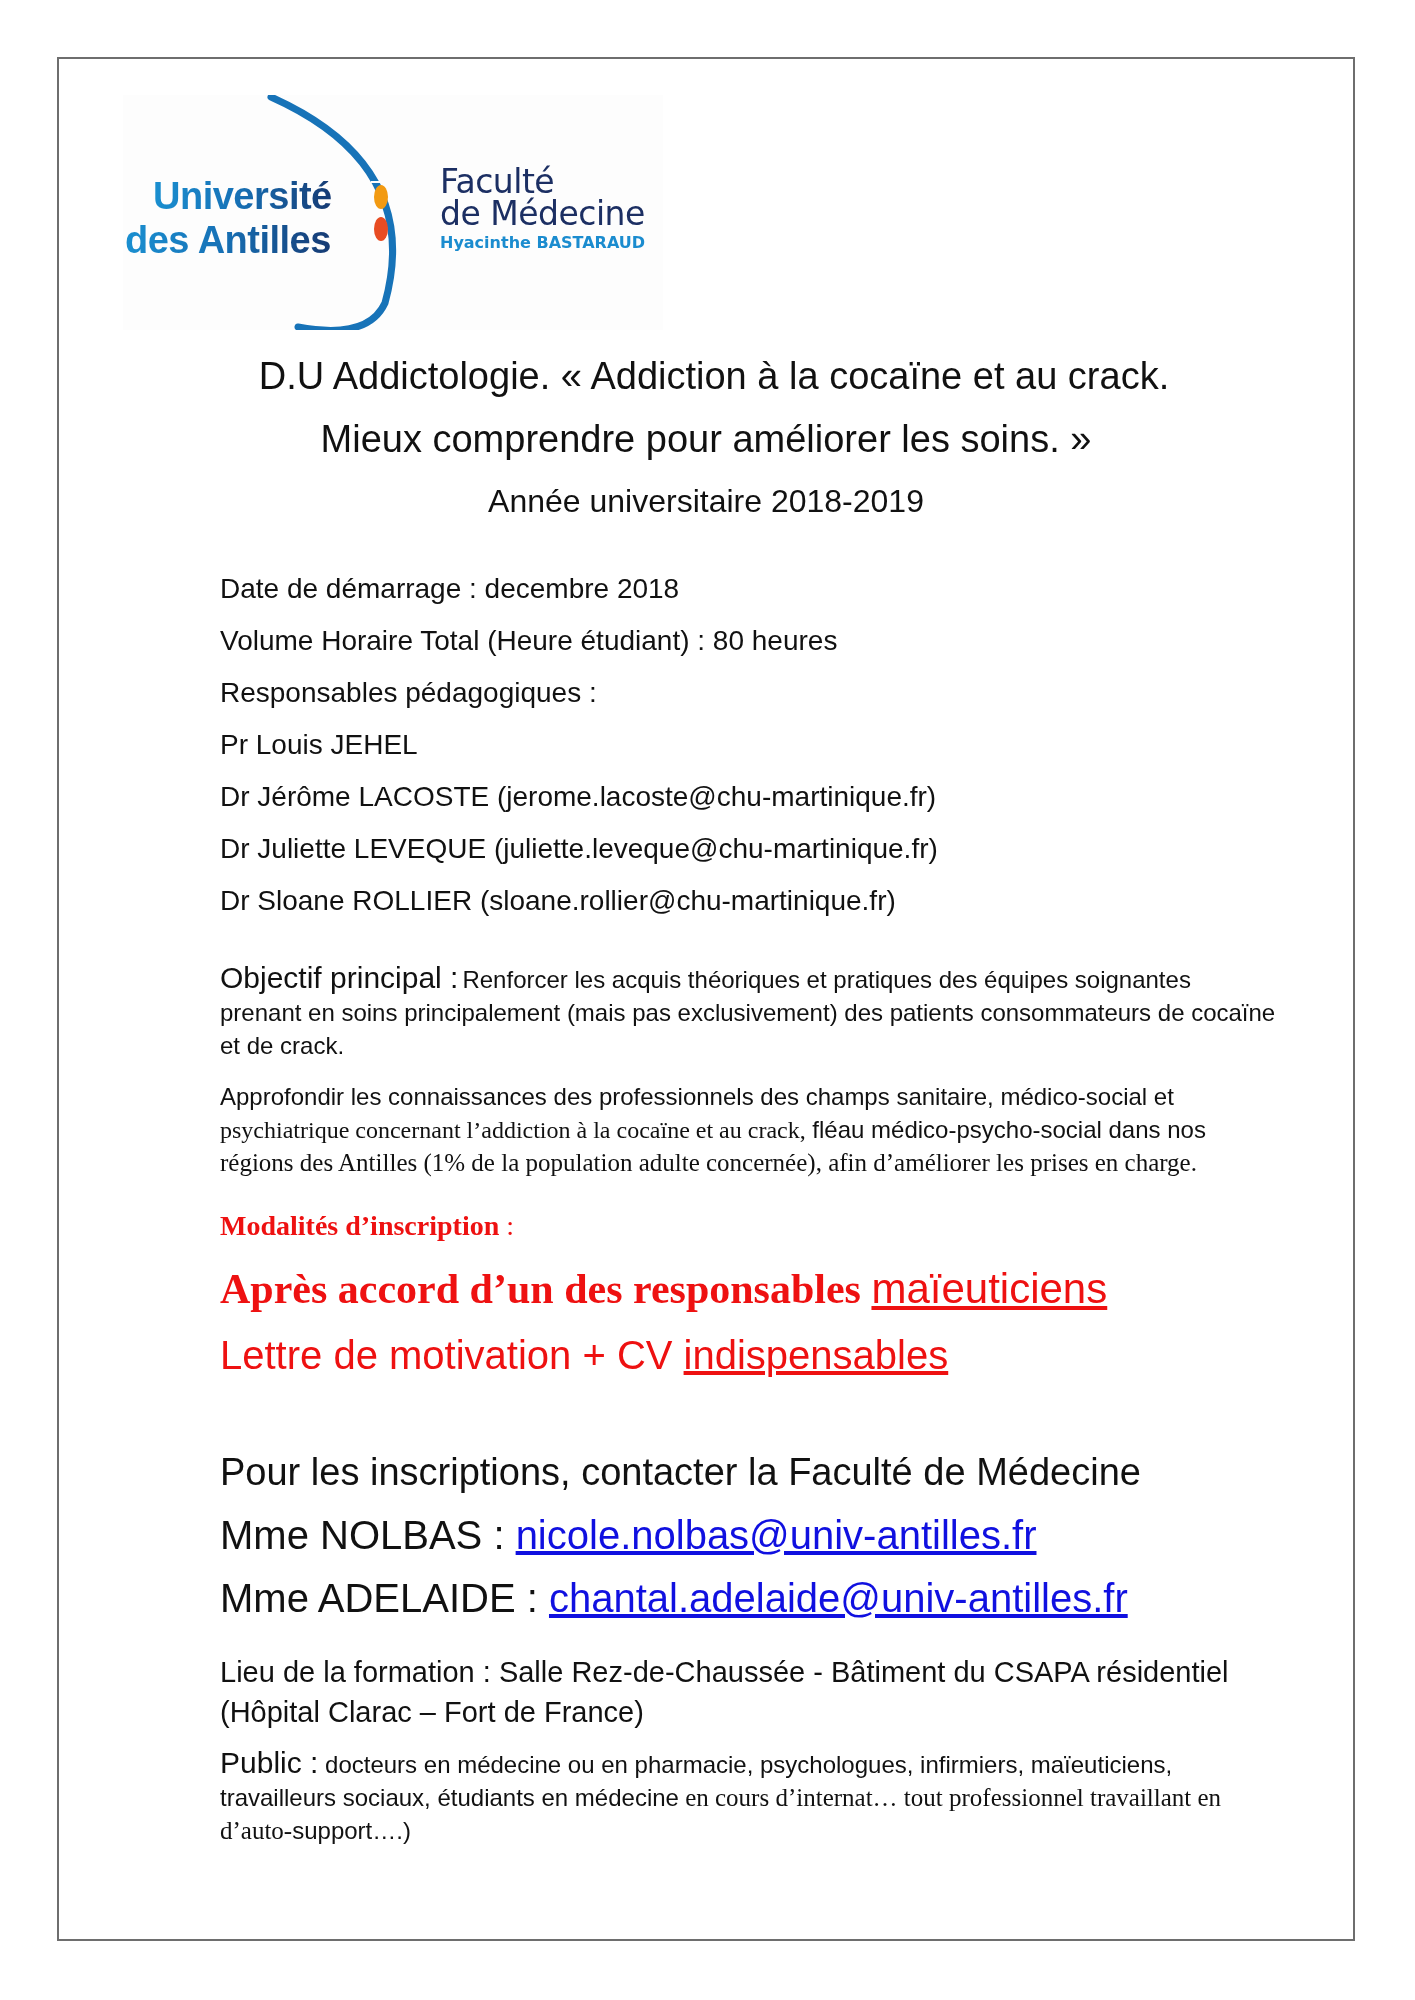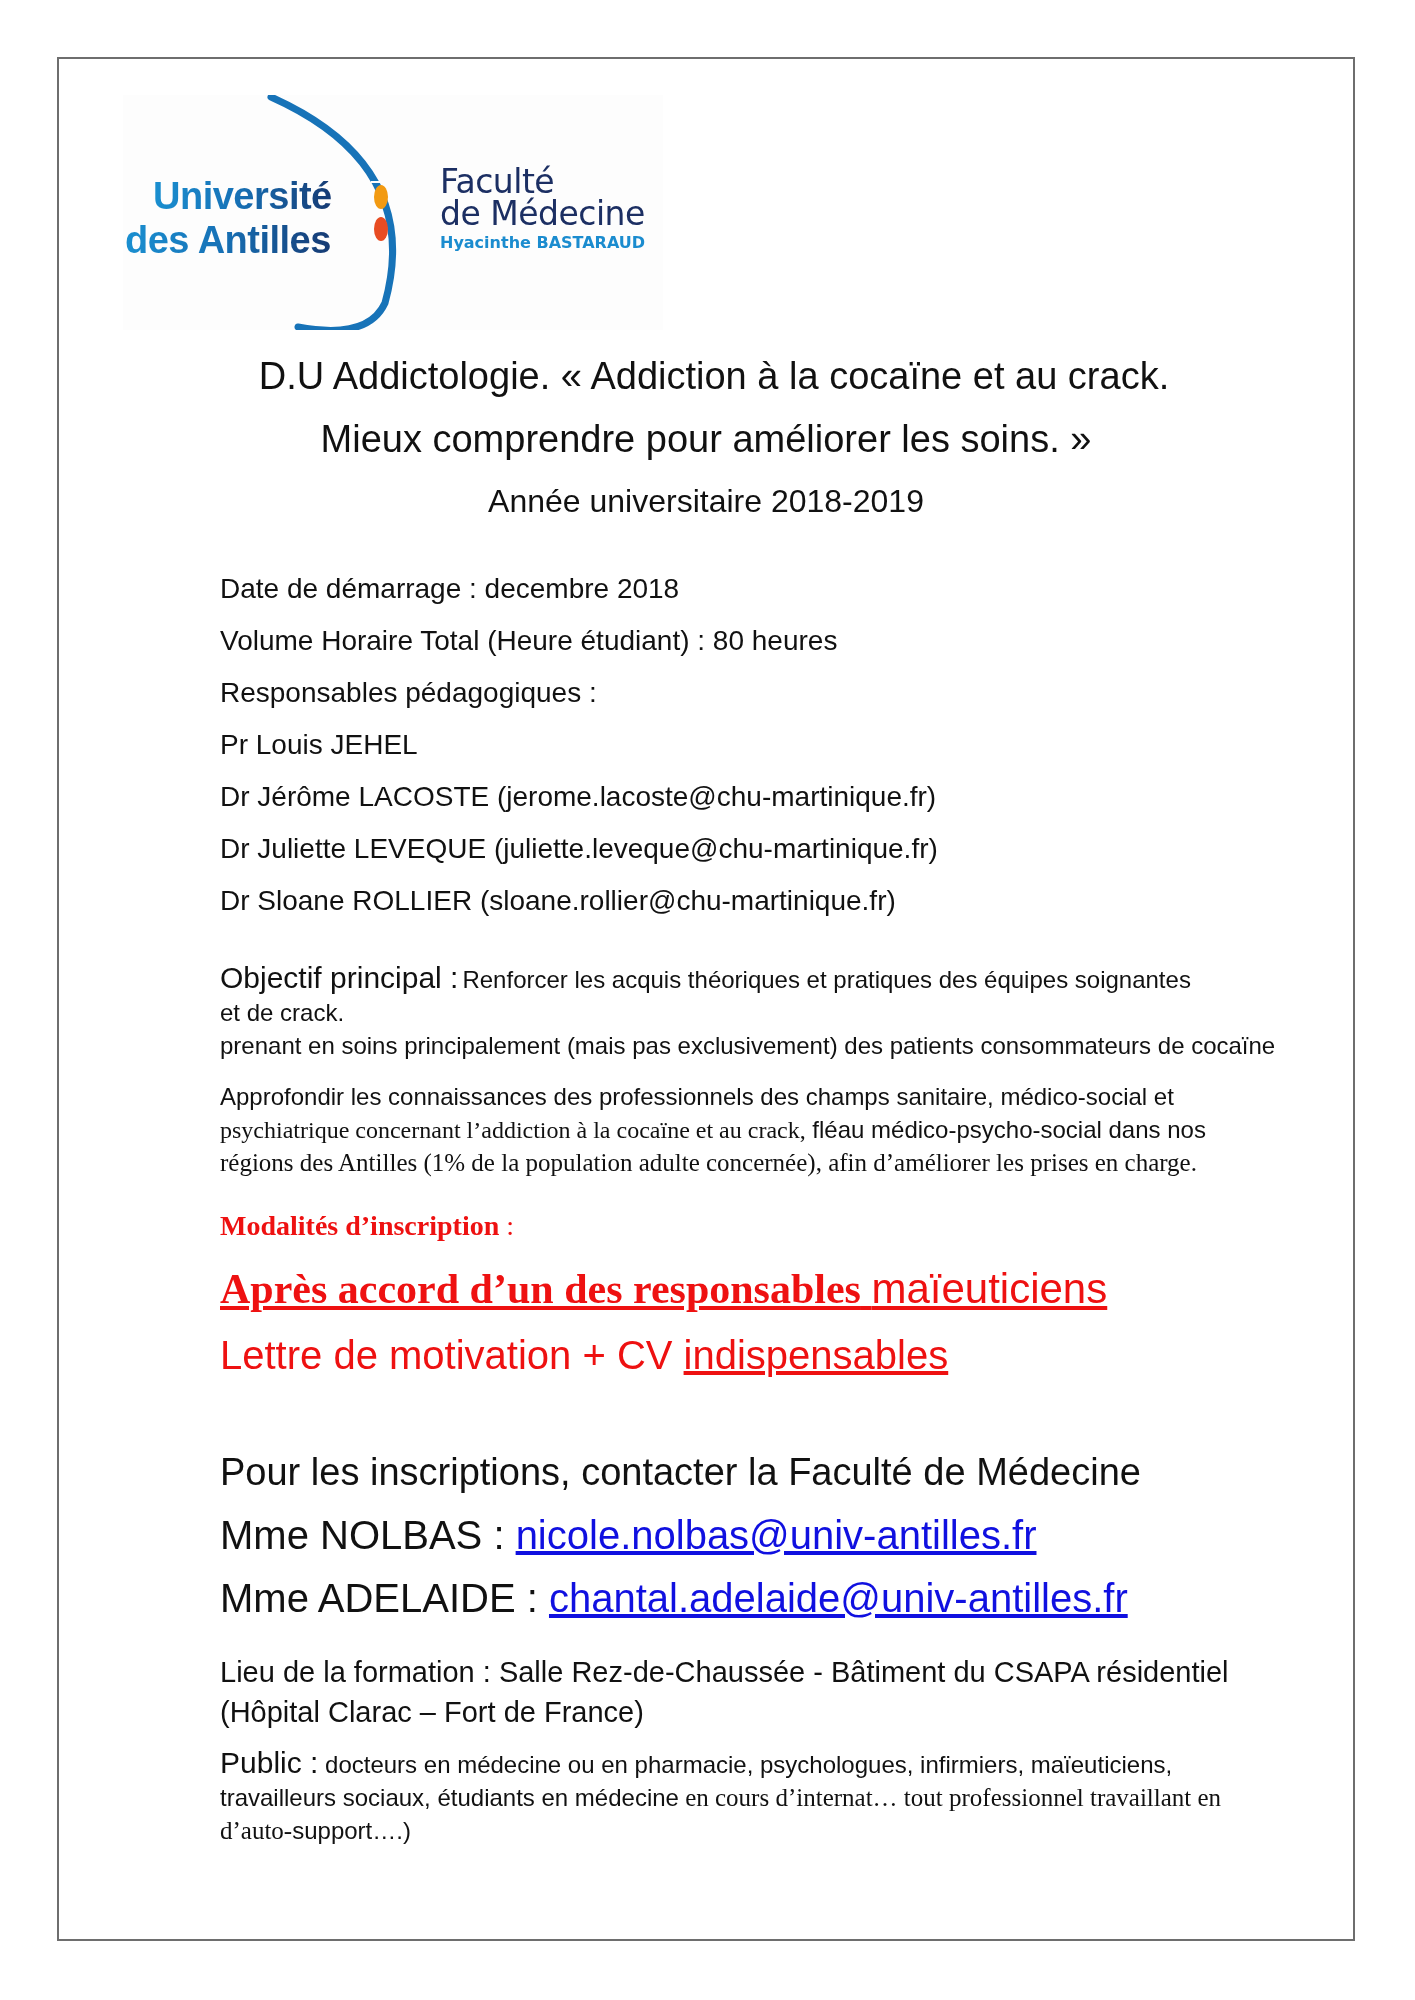--- a/index.html
+++ b/index.html
@@ -34,21 +34,21 @@
 
   .para { position: absolute; left: 220px; width: 1130px; color: #111; }
   .obj-label { font-family: "Liberation Sans", sans-serif; font-size: 30px; }
   .obj-body { font-family: "Liberation Sans", sans-serif; font-size: 24px; }
   .para-line { display: block; white-space: nowrap; height: 33px; line-height: 33px; }
 
   .red { color: #ee1111; }
   .mod-label { left: 220px; top: 1210px; font-family: "Liberation Serif", serif; font-weight: bold; font-size: 28px; }
   .mod-label .colon { font-weight: normal; }
   .apres { left: 220px; top: 1265px; font-size: 42px; }
-  .apres .bold-part { font-family: "Liberation Serif", serif; font-weight: bold; text-decoration: underline; }
+  .apres .bold-part { font-family: "Liberation Serif", serif; font-weight: bold; }
   .apres .sans-part { font-family: "Liberation Sans", sans-serif; text-decoration: underline; }
   .lettre { left: 220px; top: 1333px; font-size: 40px; font-family: "Liberation Sans", sans-serif; }
   .lettre .ul { text-decoration: underline; }
 
   .contact { left: 220px; font-family: "Liberation Sans", sans-serif; color: #111; margin-top: 28px; }
   .c1 { top: 1423px; font-size: 38px; }
   .c2 { top: 1485px; font-size: 40px; }
   .c3 { top: 1548px; font-size: 40px; }
   .link { color: #1010e0; text-decoration: underline; cursor: pointer; }
 
@@ -89,22 +89,22 @@
 <div class="abs info" style="top:729px;">Pr Louis JEHEL</div>
 <div class="abs info" style="top:781px;">Dr Jérôme LACOSTE (jerome.lacoste@chu-martinique.fr)</div>
 <div class="abs info" style="top:833px;">Dr Juliette LEVEQUE (juliette.leveque@chu-martinique.fr)</div>
 <div class="abs info" style="top:885px;">Dr Sloane ROLLIER (sloane.rollier@chu-martinique.fr)</div>
 
 <div class="para" style="top:960px;">
   <span class="para-line" style="height:36px; line-height:36px;">
     <span class="obj-label">Objectif principal :</span>
     <span class="obj-body">Renforcer les acquis théoriques et pratiques des équipes soignantes</span>
   </span>
+  <span class="para-line obj-body">prenant en soins principalement (mais pas exclusivement) des patients consommateurs de cocaïne</span>
   <span class="para-line obj-body">et de crack.</span>
-  <span class="para-line obj-body">prenant en soins principalement (mais pas exclusivement) des patients consommateurs de cocaïne</span>
 </div>
 
 <div class="para" style="top:1080px;">
   <span class="para-line obj-body">Approfondir les connaissances des professionnels des champs sanitaire, médico-social et</span>
   <span class="para-line">
     <span class="serif" style="font-size:24px;">psychiatrique concernant l’addiction à la cocaïne et au crack,</span><span class="sans" style="font-size:24px;"> fléau médico-psycho-social dans nos</span>
   </span>
   <span class="para-line serif" style="font-size:25px;">régions des Antilles (1% de la population adulte concernée), afin d’améliorer les prises en charge.</span>
 </div>
 

